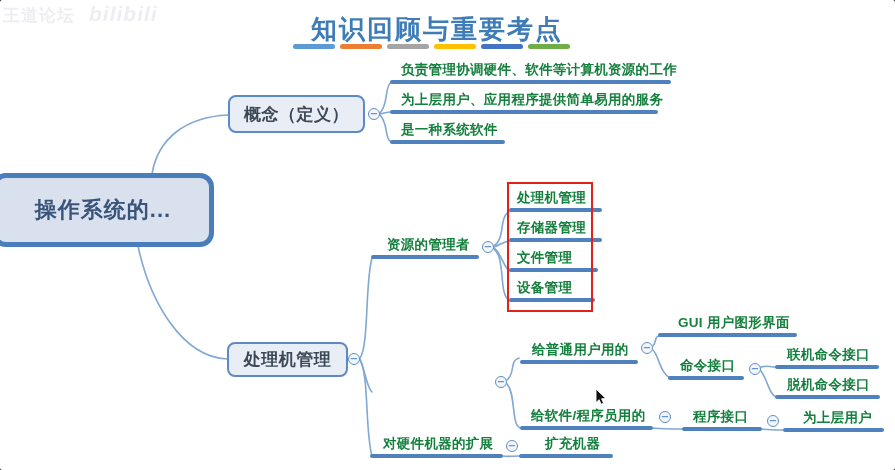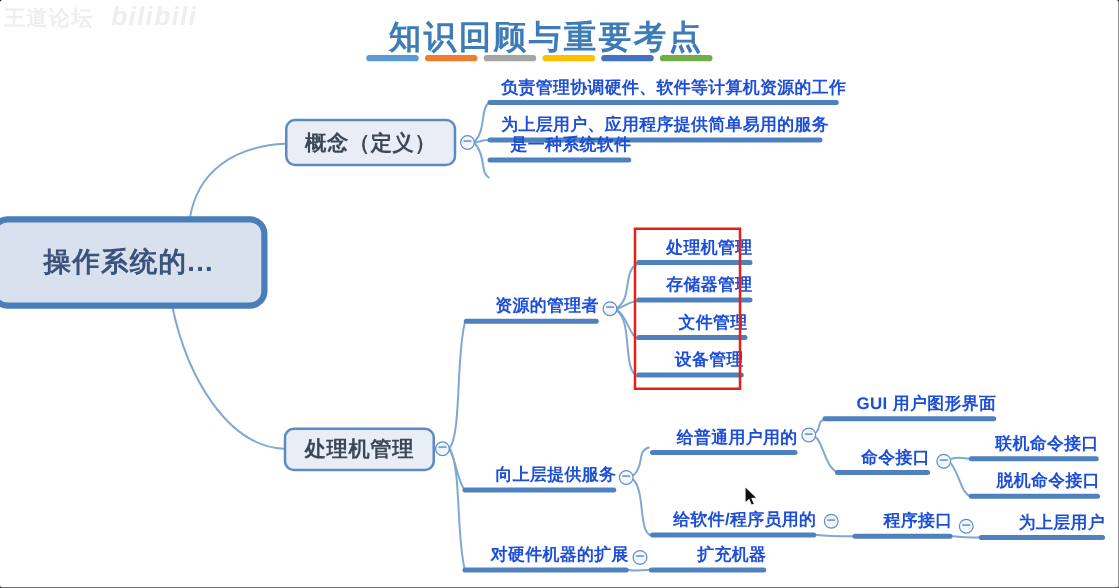--- a/index.html
+++ b/index.html
@@ -27,22 +27,22 @@
               border-radius:8px;z-index:2;display:flex;align-items:center;justify-content:center;}
   .branch-box span{font-size:17px;font-weight:700;color:#3b4856;letter-spacing:0.5px;}
   .box-concept{left:228px;top:95px;width:137px;height:38px;}
   .box-func{left:227px;top:342px;width:121px;height:35px;}
   
   .minus{position:absolute;width:12px;height:12px;box-sizing:border-box;border:1.5px solid #5e8fc9;
          border-radius:50%;background:#f3f6fb;z-index:2;display:flex;align-items:center;
          justify-content:center;font:700 10px/1 "DejaVu Sans",sans-serif;color:#5e8fc9;cursor:pointer;}
   
   .leaf{position:absolute;height:22px;z-index:2;}
-  .leaf .t{display:block;font-size:13.5px;font-weight:700;line-height:16px;color:#1d4ed8;
-           white-space:nowrap;letter-spacing:0.3px;text-align:right;}
+  .leaf .t{display:block;font-size:13.5px;font-weight:700;line-height:16px;color:#15803d;
+           white-space:nowrap;letter-spacing:0.3px;}
   .leaf .u{position:absolute;left:0;right:0;bottom:0;height:4px;background:#4e81bd;border-radius:2px;}
   
   .highlight-box{position:absolute;left:507px;top:182px;width:86px;height:130px;box-sizing:border-box;
                  border:2px solid #e32119;z-index:3;pointer-events:none;}
   
   .cursor{position:absolute;left:594px;top:388px;z-index:5;pointer-events:none;}
 </style>
 </head>
 <body>
 
@@ -129,21 +129,21 @@
     </span>
 
   <div class="leaf" style="left:390px;top:62px;width:281px">
     <span class="t" style="margin-left:11px">负责管理协调硬件、软件等计算机资源的工作</span>
       <span class="u"></span>
   </div>
   <div class="leaf" style="left:390px;top:92px;width:268px">
     <span class="t" style="margin-left:11px">为上层用户、应用程序提供简单易用的服务</span>
       <span class="u"></span>
   </div>
-  <div class="leaf" style="left:390px;top:108px;width:115px">
+  <div class="leaf" style="left:390px;top:122px;width:115px">
     <span class="t" style="margin-left:11px">是一种系统软件</span>
       <span class="u"></span>
   </div>
 
   <div class="leaf" style="left:371px;top:237px;width:108px">
     <span class="t" style="margin-left:16px">资源的管理者</span>
       <span class="u"></span>
   </div>
   <div class="leaf" style="left:509px;top:190px;width:93px">
     <span class="t" style="margin-left:8px">处理机管理</span>
@@ -155,24 +155,20 @@
   </div>
   <div class="leaf" style="left:509px;top:250px;width:89px">
     <span class="t" style="margin-left:8px">文件管理</span>
       <span class="u"></span>
   </div>
   <div class="leaf" style="left:509px;top:280px;width:86px">
     <span class="t" style="margin-left:8px">设备管理</span>
       <span class="u"></span>
   </div>
 
-  <div class="leaf" style="left:370px;top:372px;width:123px">
-    <span class="t" style="margin-left:18px">向上层提供服务</span>
-      <span class="u"></span>
-  </div>
   <div class="leaf" style="left:520px;top:342px;width:118px">
     <span class="t" style="margin-left:12px">给普通用户用的</span>
       <span class="u"></span>
   </div>
   <div class="leaf" style="left:658px;top:315px;width:139px">
     <span class="t" style="margin-left:20px">GUI 用户图形界面</span>
       <span class="u"></span>
   </div>
   <div class="leaf" style="left:668px;top:358px;width:76px">
     <span class="t" style="margin-left:12px">命令接口</span>

